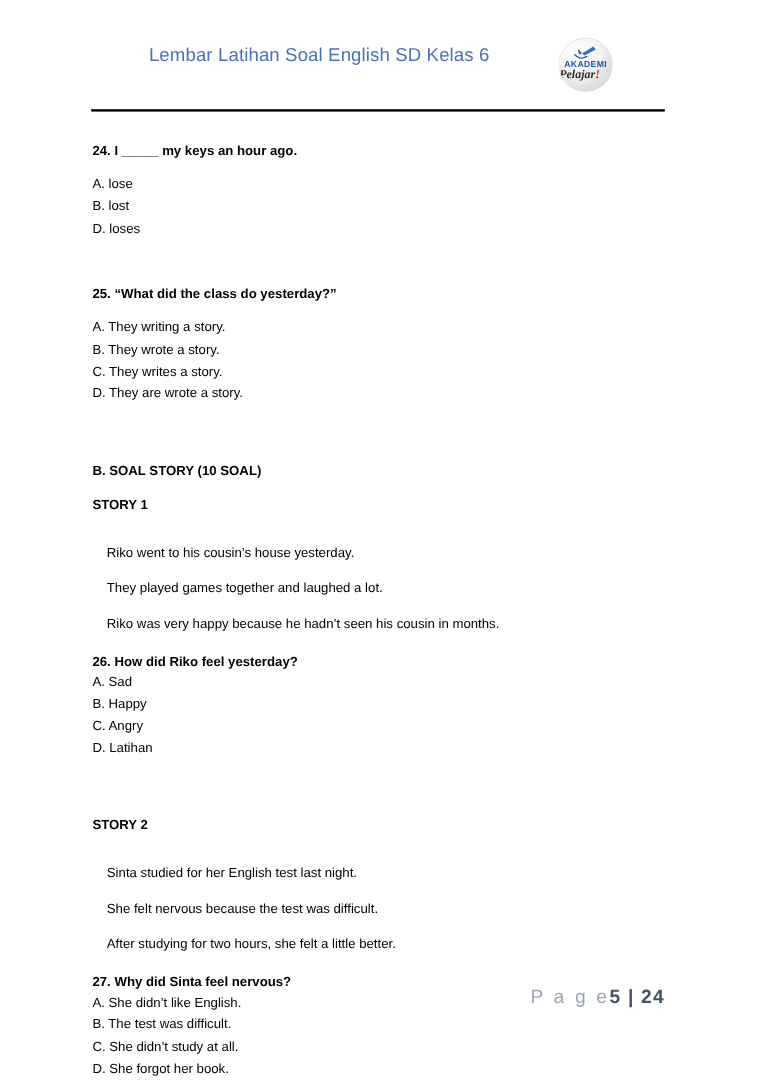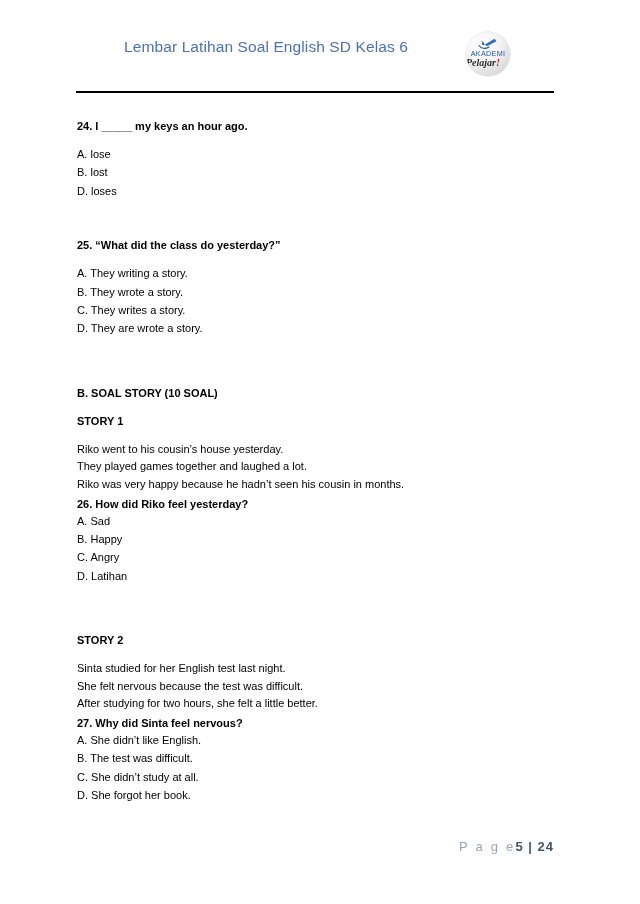--- a/index.html
+++ b/index.html
@@ -60,21 +60,21 @@
     width: 22px;
     height: 12px;
   }
   .brand-logo .akademi {
     position: absolute;
     left: 0;
     top: 17px;
     width: 100%;
     text-align: center;
     font-size: 7.2px;
-    font-weight: normal;
+    font-weight: bold;
     letter-spacing: 0.3px;
     color: #1f56a5;
     font-family: "Liberation Sans", sans-serif;
   }
   .brand-logo .pelajar {
     position: absolute;
     left: 0;
     top: 25px;
     width: 100%;
     text-align: left;
@@ -126,39 +126,38 @@
   .story-head {
     font-size: 11px;
     font-weight: bold;
     line-height: 16px;
     margin: 0;
     white-space: nowrap;
   }
   .story-line {
     font-size: 11px;
     line-height: 17.6px;
-    margin: 0;
+    margin: 12px;
     white-space: nowrap;
   }
 
   .gap-stem-opts { height: 11px; }
   .gap-block      { height: 37px; }
   .gap-sec        { height: 12px; }
   .gap-story      { height: 12px; }
 
   
   .footer {
     position: absolute;
     left: 0;
     top: 823px;
     width: 554px;
     text-align: right;
-    font-size: 13px;
-    white-space: nowrap;
-    margin-top: 16px;
+    font-size: 16px;
+    white-space: nowrap;
   }
   .footer .pg-word {
     color: #9aa4b4;
     letter-spacing: 2.2px;
   }
   .footer .pg-nums {
     color: #44546a;
     font-weight: bold;
     letter-spacing: 1px;
   }

